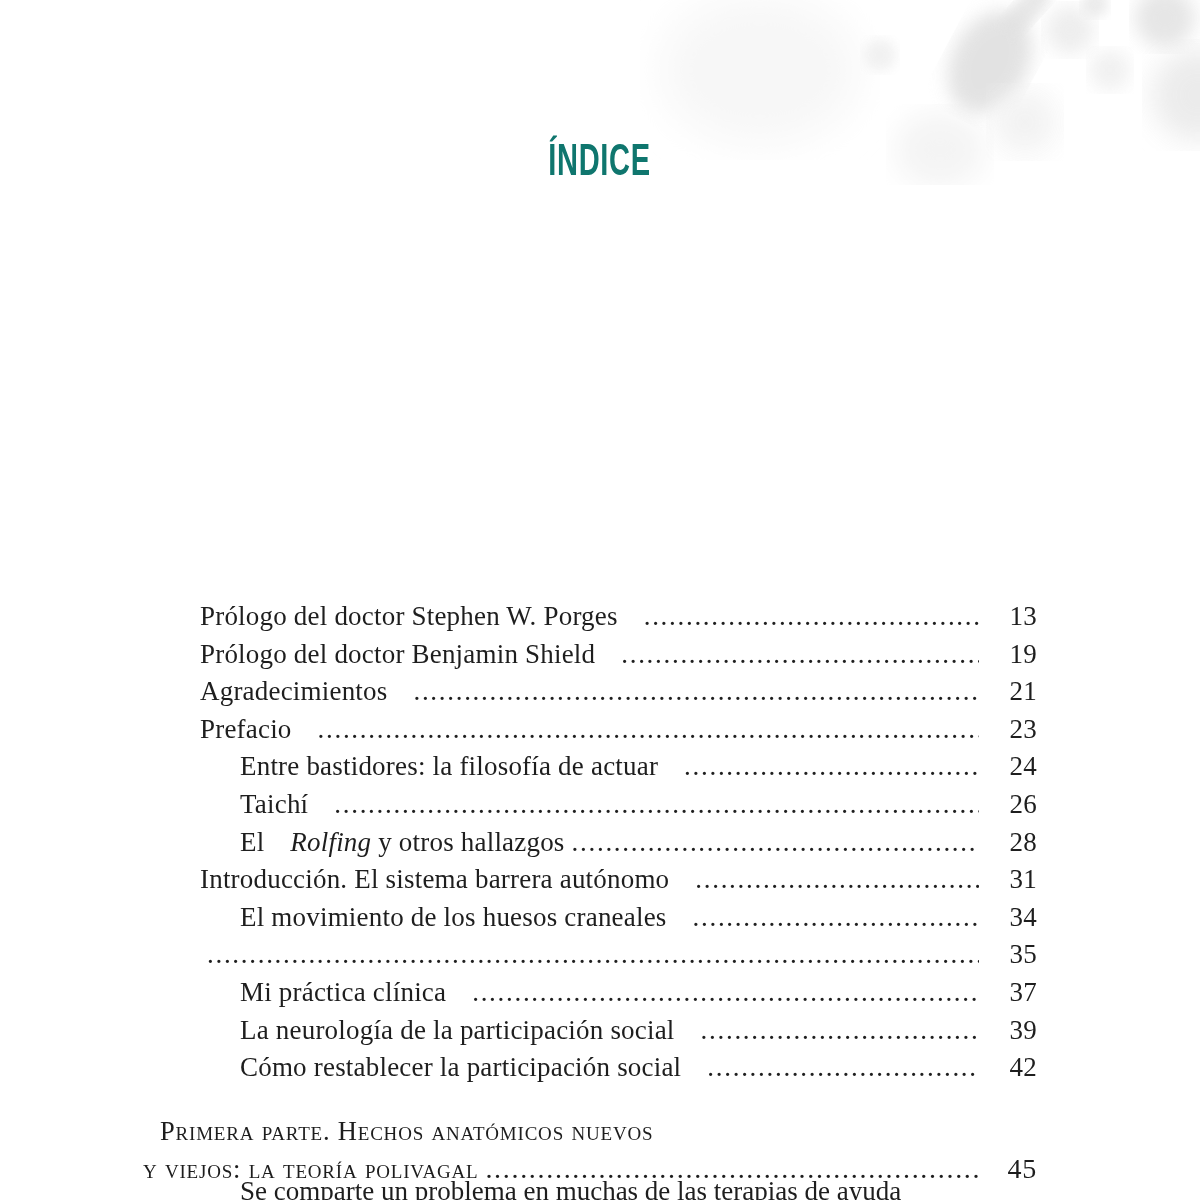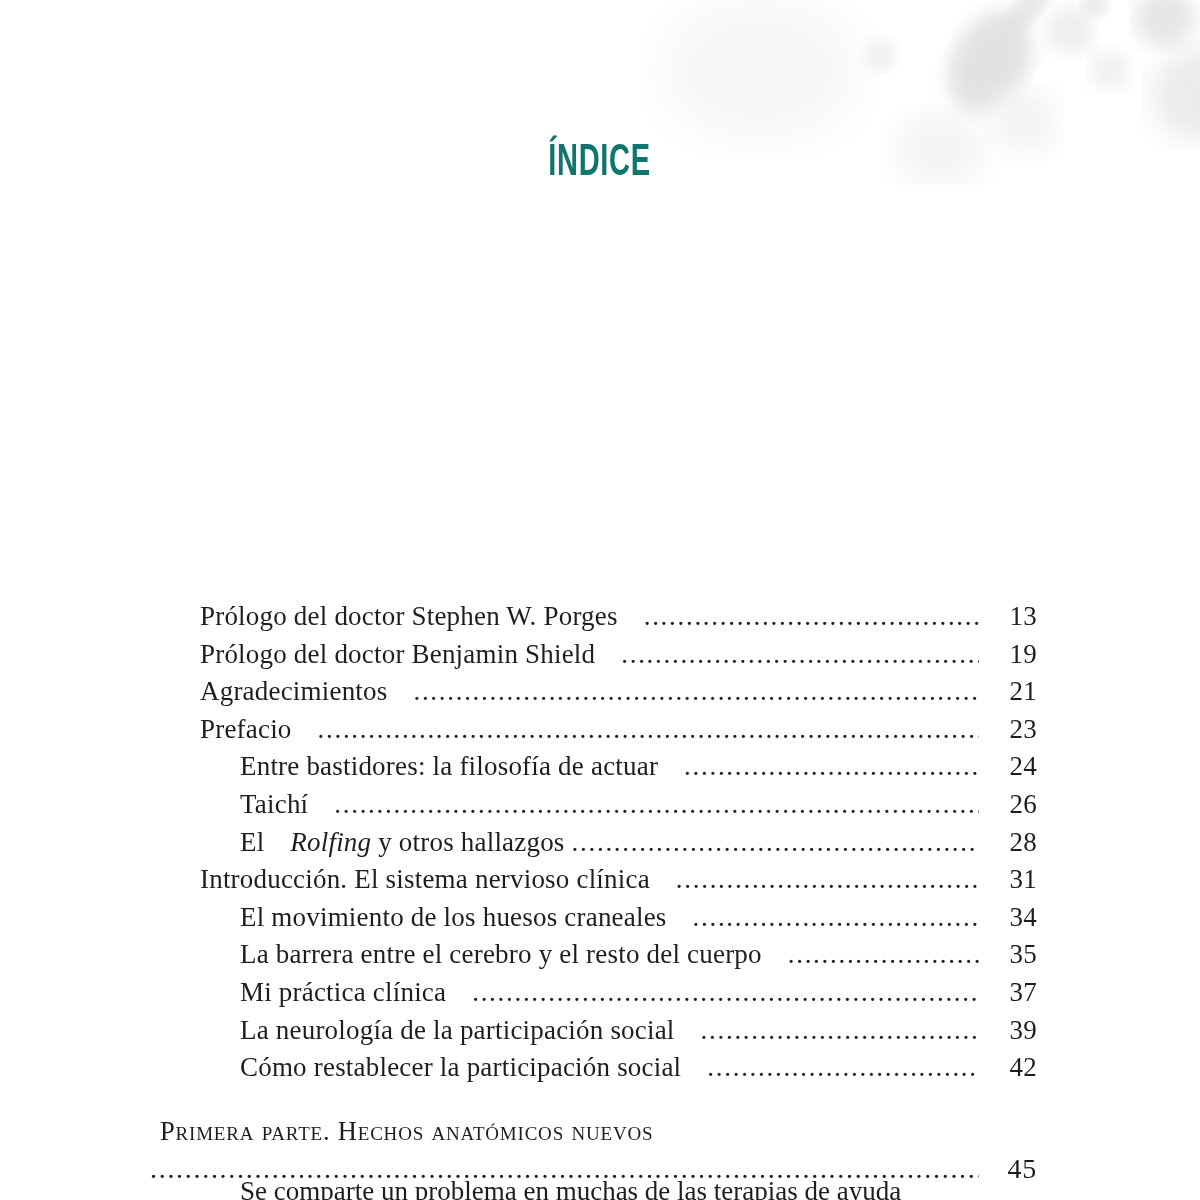--- a/index.html
+++ b/index.html
@@ -194,38 +194,35 @@
   <div class="row indent">
     <span class="txt">
       <span class="t1">El </span><span class="it">Rolfing</span><span class="t2"> y otros hallazgos</span>
     </span>
     <span class="leader"></span>
     <span class="pagenum">28</span>
   </div>
 
   <div class="row">
     <span class="txt">
-      <span class="t1">Introducción. El sistema nervioso clínica</span><span class="it"></span><span class="t2"></span>
+      <span class="t1">Introducción. El sistema barrera autónomo</span><span class="it"></span><span class="t2"></span>
     </span>
     <span class="leader"></span>
     <span class="pagenum">31</span>
   </div>
 
   <div class="row indent">
     <span class="txt">
       <span class="t1">El movimiento de los huesos craneales</span><span class="it"></span><span class="t2"></span>
     </span>
     <span class="leader"></span>
     <span class="pagenum">34</span>
   </div>
 
   <div class="row indent">
-    <span class="txt">
-      <span class="t1">La barrera entre el cerebro y el resto del cuerpo</span><span class="it"></span><span class="t2"></span>
-    </span>
     <span class="leader"></span>
     <span class="pagenum">35</span>
   </div>
 
   <div class="row indent">
     <span class="txt">
       <span class="t1">Mi práctica clínica</span><span class="it"></span><span class="t2"></span>
     </span>
     <span class="leader"></span>
     <span class="pagenum">37</span>
@@ -247,20 +244,21 @@
     <span class="pagenum">42</span>
   </div>
 </div>
   </div>
 
   <div class="part-row part1 no-leader">
     <span class="txt">Primera parte. Hechos anatómicos nuevos</span>
 
   </div>
   <div class="part-row part2">
+    <span class="txt">y viejos: la teoría polivagal</span>
     <span class="leader"></span>
     <span class="pagenum">45</span>
   </div>
 
   <div class="truncated-row">
     <span>Se comparte un problema en muchas de las terapias de ayuda</span>
   </div>
 
 </div>
 

